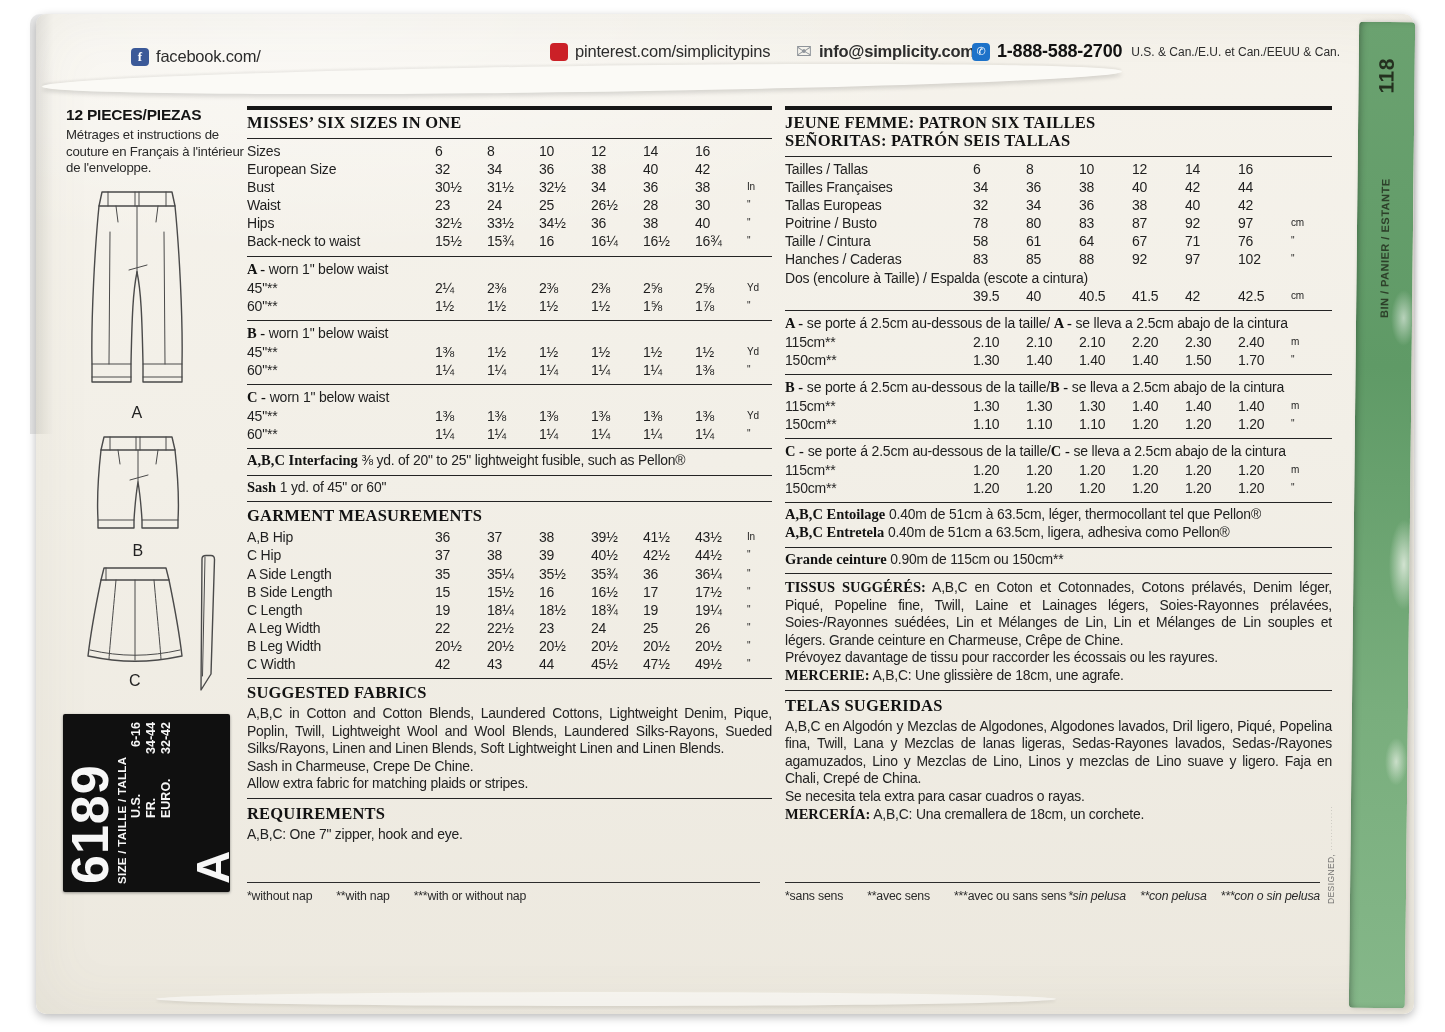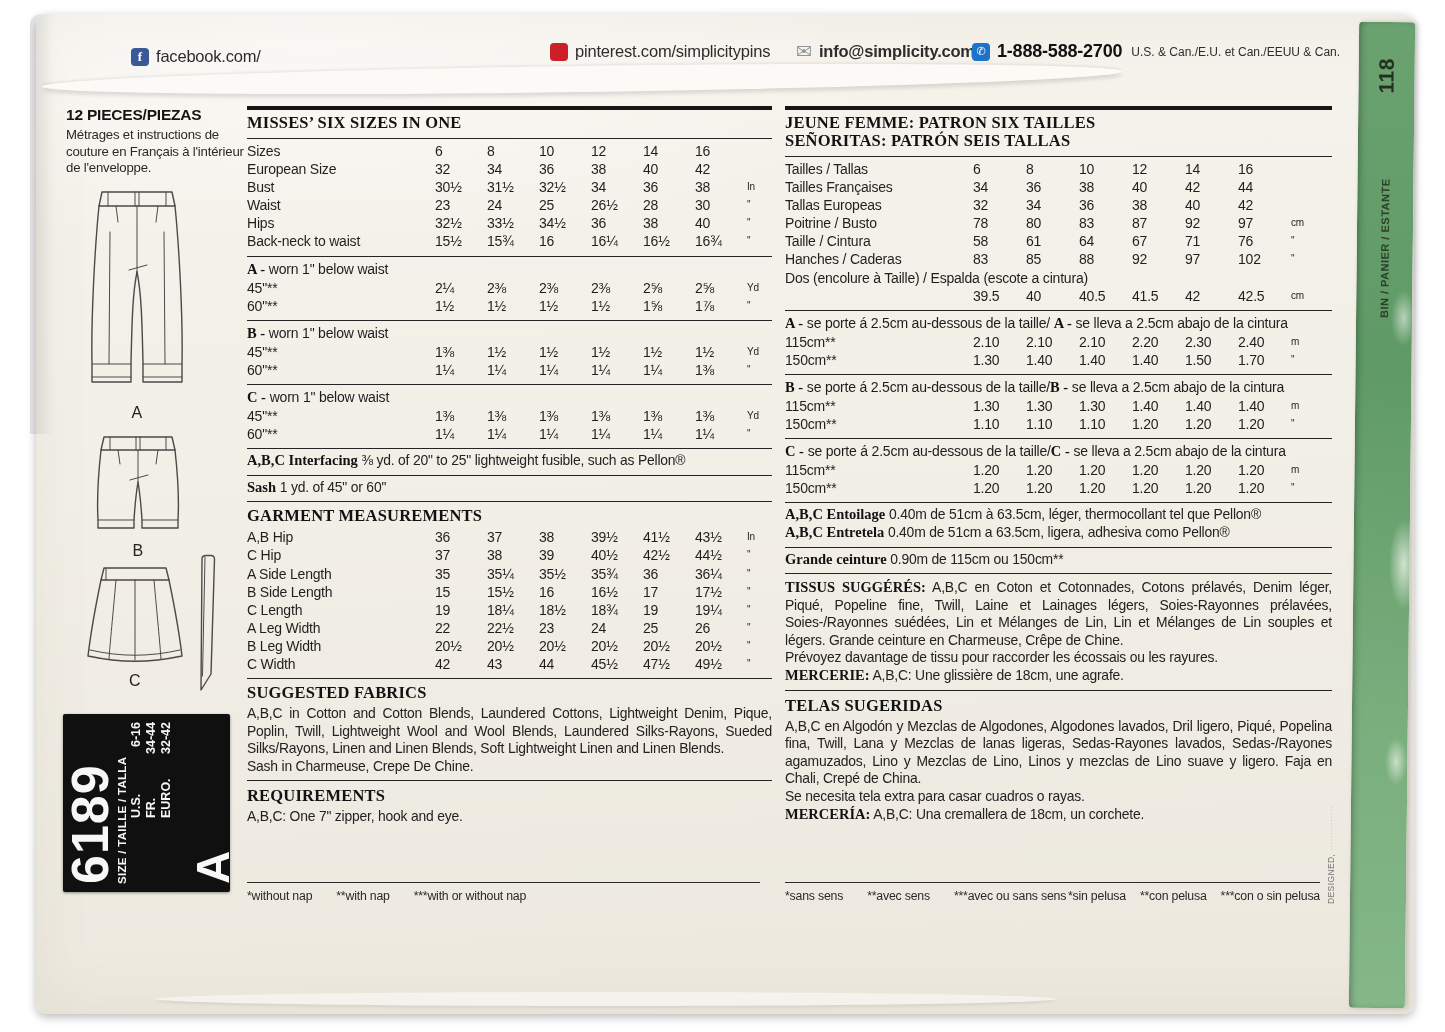--- a/index.html
+++ b/index.html
@@ -75,21 +75,21 @@
   .tunit{font-size:10px;}
   .block-head{font-size:14px;line-height:19px;letter-spacing:-.2px;}
   .lead-serif{font-family:"Liberation Serif","DejaVu Serif",serif;font-weight:700;font-size:14.5px;
     letter-spacing:0;color:#121212;}
   .para{font-size:13.9px;line-height:17.6px;letter-spacing:-.2px;color:#222;}
   .justify{text-align:justify;}
   .gm-title{padding-top:2px;}
   .fn-row{position:absolute;left:0;right:12px;top:776px;border-top:1.7px solid #2b2b2b;padding-top:6px;
     display:flex;font-size:12.3px;color:#2a2a2a;letter-spacing:-.2px;}
   .fn-left{display:flex;gap:24px;}
-  .fn-right{display:flex;gap:14px;margin-left:auto;}
+  .fn-right{display:flex;gap:14px;margin-left:auto;font-style:italic;}
   
   .strip{position:absolute;left:1318px;top:8px;width:56px;height:986px;transform:rotate(.6deg);
     background:
       radial-gradient(18px 40px at 85% 30%, rgba(255,255,255,.55), rgba(255,255,255,0) 70%),
       radial-gradient(20px 60px at 90% 55%, rgba(235,242,232,.8), rgba(255,255,255,0) 75%),
       radial-gradient(16px 34px at 80% 75%, rgba(235,242,232,.7), rgba(255,255,255,0) 70%),
       linear-gradient(183deg,#6ba270 0%,#5f9a66 35%,#79ae7d 70%,#85b789 100%);
     border-radius:4px;
     box-shadow:inset 4px 0 8px -4px rgba(0,0,0,.45), 2px 0 5px rgba(0,0,0,.18);}
   .strip-rot{position:absolute;left:8px;top:36px;width:40px;height:260px;overflow:visible;}
@@ -434,20 +434,21 @@
             <span class="tval">47½</span>
             <span class="tval">49½</span>
             <span class="tunit">"</span>
           </div>
         </div>
     </div>
     <div class="sect">
       <div class="col-title gm-title">SUGGESTED FABRICS</div>
       <div class="para justify">A,B,C in Cotton and Cotton Blends, Laundered Cottons, Lightweight Denim, Pique, Poplin, Twill, Lightweight Wool and Wool Blends, Laundered Silks-Rayons, Sueded Silks/Rayons, Linen and Linen Blends, Soft Lightweight Linen and Linen Blends.</div>
       <div class="para">Sash in Charmeuse, Crepe De Chine.</div>
+      <div class="para">Allow extra fabric for matching plaids or stripes.</div>
     </div>
     <div style="padding-top:4px;">
       <div class="col-title gm-title">REQUIREMENTS</div>
       <div class="para">A,B,C: One 7" zipper, hook and eye.</div>
     </div>
     <div class="fn-row">
       <div class="fn-left">
           <span>*without nap</span>
           <span>**with nap</span>
           <span>***with or without nap</span>

